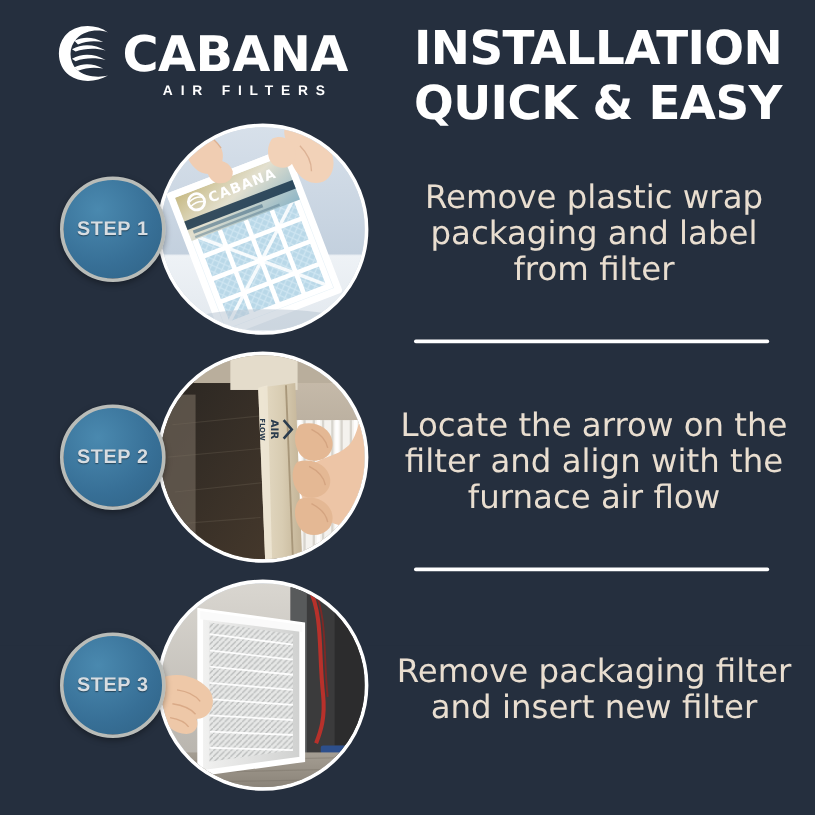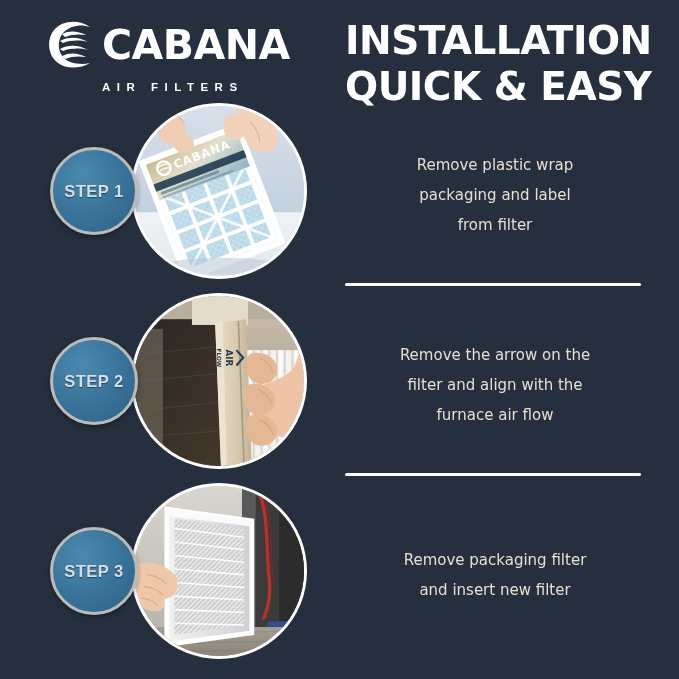--- a/index.html
+++ b/index.html
@@ -16,21 +16,21 @@
   .logo-row{ display:flex; align-items:center; height:46px; }
   .logo-mark{ width:54px; height:50px; flex:0 0 54px; }
   .logo-word{
     font-family:"DejaVu Sans", sans-serif;
     font-weight:700; font-size:41px; letter-spacing:-0.5px;
     color:#ffffff; line-height:46px; margin-left:2px;
   }
   .logo-sub{
     font-family:"Liberation Sans", sans-serif;
     font-size:11.5px; font-weight:700; letter-spacing:6.5px;
-    color:#ffffff; margin-top:13px;
+    color:#ffffff; text-align:center; margin-top:2px;
     padding-left:56px;
   }
 
   
   .headline{
     position:absolute; left:345px; top:18px; width:300px;
     text-align:center; color:#ffffff;
     font-family:"DejaVu Sans", sans-serif;
     font-weight:700; font-size:39px; line-height:46px;
     letter-spacing:-0.5px;
@@ -70,21 +70,21 @@
     text-align:right;
   }
 
   
   .step-text{
     position:absolute; left:345px; top:0; width:300px; height:190px;
     display:flex; align-items:center; justify-content:center;
     text-align:center;
     color:#e9ded0;
     font-family:"DejaVu Sans", sans-serif;
-    font-weight:400; font-size:15px; line-height:30px;
+    font-weight:400; font-size:27px; line-height:30px;
   }
   .step-text p span{ display:block; white-space:nowrap; }
 
   
   .divider{
     position:absolute; left:345px; width:296px; height:3px;
     background:#ffffff; border-radius:2px;
   }
   .divider-1{ top:283px; }
   .divider-2{ top:473px; }
@@ -284,21 +284,21 @@
         </svg>
       </div>
     </div>
 
     <div class="badge">
       <span class="badge-label">STEP 2</span>
     </div>
 
     <div class="step-text">
       <p>
-        <span>Remove the arrow on the</span>
+        <span>Locate the arrow on the</span>
         <span>filter and align with the</span>
         <span>furnace air flow</span>
       </p>
     </div>
   </div>
 
   <div class="divider divider-2"></div>
 
   <div class="step step-3">
 

